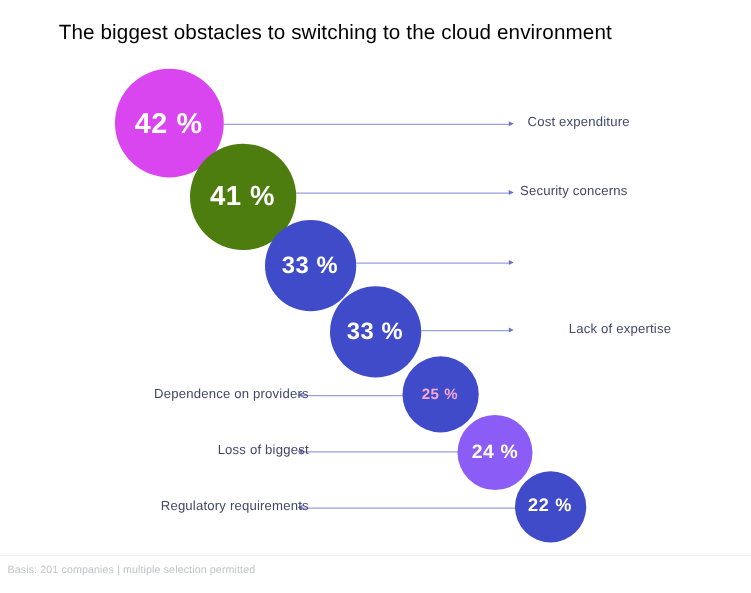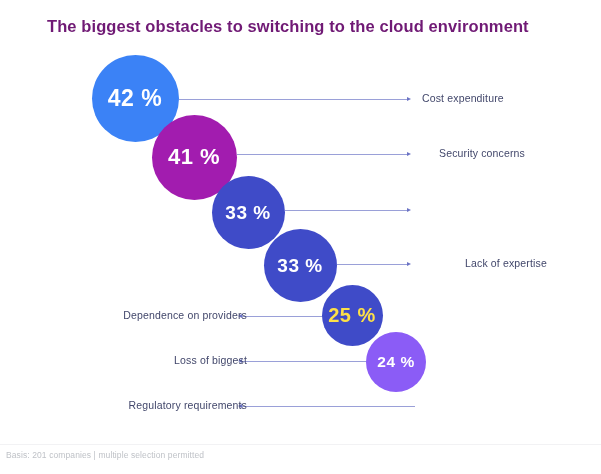--- a/index.html
+++ b/index.html
@@ -16,22 +16,22 @@
     height: 474px;
     background: #ffffff;
     overflow: hidden;
   }
   #chart-title {
     position: absolute;
     left: 47px;
     top: 17px;
     width: 530px;
     font-size: 16.5px;
-    font-weight: bold;
-    color: #701a75;
+    font-weight: normal;
+    color: #000000;
     letter-spacing: 0.1px;
     white-space: nowrap;
   }
   #plot-area {
     position: absolute;
     left: 0;
     top: 0;
     width: 601px;
     height: 474px;
   }
@@ -100,55 +100,58 @@
 </head>
 <body>
 
 <div id="chart-root">
 
   <div id="chart-title">The biggest obstacles to switching to the cloud environment</div>
 
   <div id="plot-area">
       <div class="leader" style="left: 179px; top: 99px; width: 228px; background: rgb(154, 160, 216);"></div>
       <div class="arrow right" style="left: 407px; top: 97px;"></div>
-      <div class="bubble" style="width: 87px; height: 87px; left: 91.5px; top: 54.5px; background: #3b82f6;">
+      <div class="bubble" style="width: 87px; height: 87px; left: 91.5px; top: 54.5px; background: #d946ef;">
         <span class="bubble-value" style="font-size: 23px; color: rgb(255, 255, 255);">42 %</span>
       </div>
       <div class="cat-label" style="color: rgb(66, 71, 107); top: 92px; left: 422px;">Cost expenditure</div>
       <div class="leader" style="left: 237px; top: 154px; width: 170px; background: rgb(154, 160, 216);"></div>
       <div class="arrow right" style="left: 407px; top: 152px;"></div>
-      <div class="bubble" style="width: 85px; height: 85px; left: 151.5px; top: 114.5px; background: #a21caf;">
+      <div class="bubble" style="width: 85px; height: 85px; left: 151.5px; top: 114.5px; background: #4d7c0f;">
         <span class="bubble-value" style="font-size: 22px; color: rgb(255, 255, 255);">41 %</span>
       </div>
-      <div class="cat-label" style="color: rgb(66, 71, 107); top: 147px; left: 439px;">Security concerns</div>
+      <div class="cat-label" style="color: rgb(66, 71, 107); top: 147px; left: 416px;">Security concerns</div>
       <div class="leader" style="left: 285px; top: 210px; width: 122px; background: rgb(154, 160, 216);"></div>
       <div class="arrow right" style="left: 407px; top: 208px;"></div>
       <div class="bubble" style="width: 73px; height: 73px; left: 211.5px; top: 175.5px; background: rgb(63, 75, 200);">
         <span class="bubble-value" style="font-size: 19px; color: rgb(255, 255, 255);">33 %</span>
       </div>
       <div class="leader" style="left: 337px; top: 264px; width: 70px; background: rgb(154, 160, 216);"></div>
       <div class="arrow right" style="left: 407px; top: 262px;"></div>
       <div class="bubble" style="width: 73px; height: 73px; left: 263.5px; top: 228.5px; background: rgb(63, 75, 200);">
         <span class="bubble-value" style="font-size: 19px; color: rgb(255, 255, 255);">33 %</span>
       </div>
-      <div class="cat-label" style="color: rgb(66, 71, 107); top: 257px; left: 432px; padding-left: 33px;">Lack of expertise</div>
+      <div class="cat-label" style="color: rgb(66, 71, 107); top: 257px; left: 422px; padding-left: 33px;">Lack of expertise</div>
       <div class="leader" style="left: 242px; top: 316px; width: 84px; background: rgb(154, 160, 216);"></div>
       <div class="arrow left" style="left: 238px; top: 314px;"></div>
       <div class="bubble" style="width: 61px; height: 61px; left: 321.5px; top: 284.5px; background: rgb(63, 75, 200);">
-        <span class="bubble-value" style="font-size: 20px; color: #fde047;">25 %</span>
+        <span class="bubble-value" style="font-size: 12px; color: #f9a8d4;">25 %</span>
       </div>
       <div class="cat-label align-right" style="color: rgb(66, 71, 107); top: 309px; right: 354px;">Dependence on providers</div>
       <div class="leader" style="left: 242px; top: 361px; width: 128px; background: rgb(154, 160, 216);"></div>
       <div class="arrow left" style="left: 238px; top: 359px;"></div>
       <div class="bubble" style="width: 60px; height: 60px; left: 366px; top: 332px; background: #8b5cf6;">
         <span class="bubble-value" style="font-size: 15.5px; color: rgb(255, 255, 255);">24 %</span>
       </div>
       <div class="cat-label align-right" style="color: rgb(66, 71, 107); top: 354px; right: 354px;">Loss of biggest</div>
       <div class="leader" style="left: 242px; top: 406px; width: 173px; background: rgb(154, 160, 216);"></div>
       <div class="arrow left" style="left: 238px; top: 404px;"></div>
+      <div class="bubble" style="width: 57px; height: 57px; left: 411.5px; top: 376.5px; background: rgb(63, 75, 200);">
+        <span class="bubble-value" style="font-size: 14.5px; color: rgb(255, 255, 255);">22 %</span>
+      </div>
       <div class="cat-label align-right" style="color: rgb(66, 71, 107); top: 399px; right: 354px; padding-left: 20px;">Regulatory requirements</div>
     </div>
 
   <div id="baseline"></div>
 
   <div id="footnote">Basis: 201 companies | multiple selection permitted</div>
 
 </div>
 
 </body></html>

